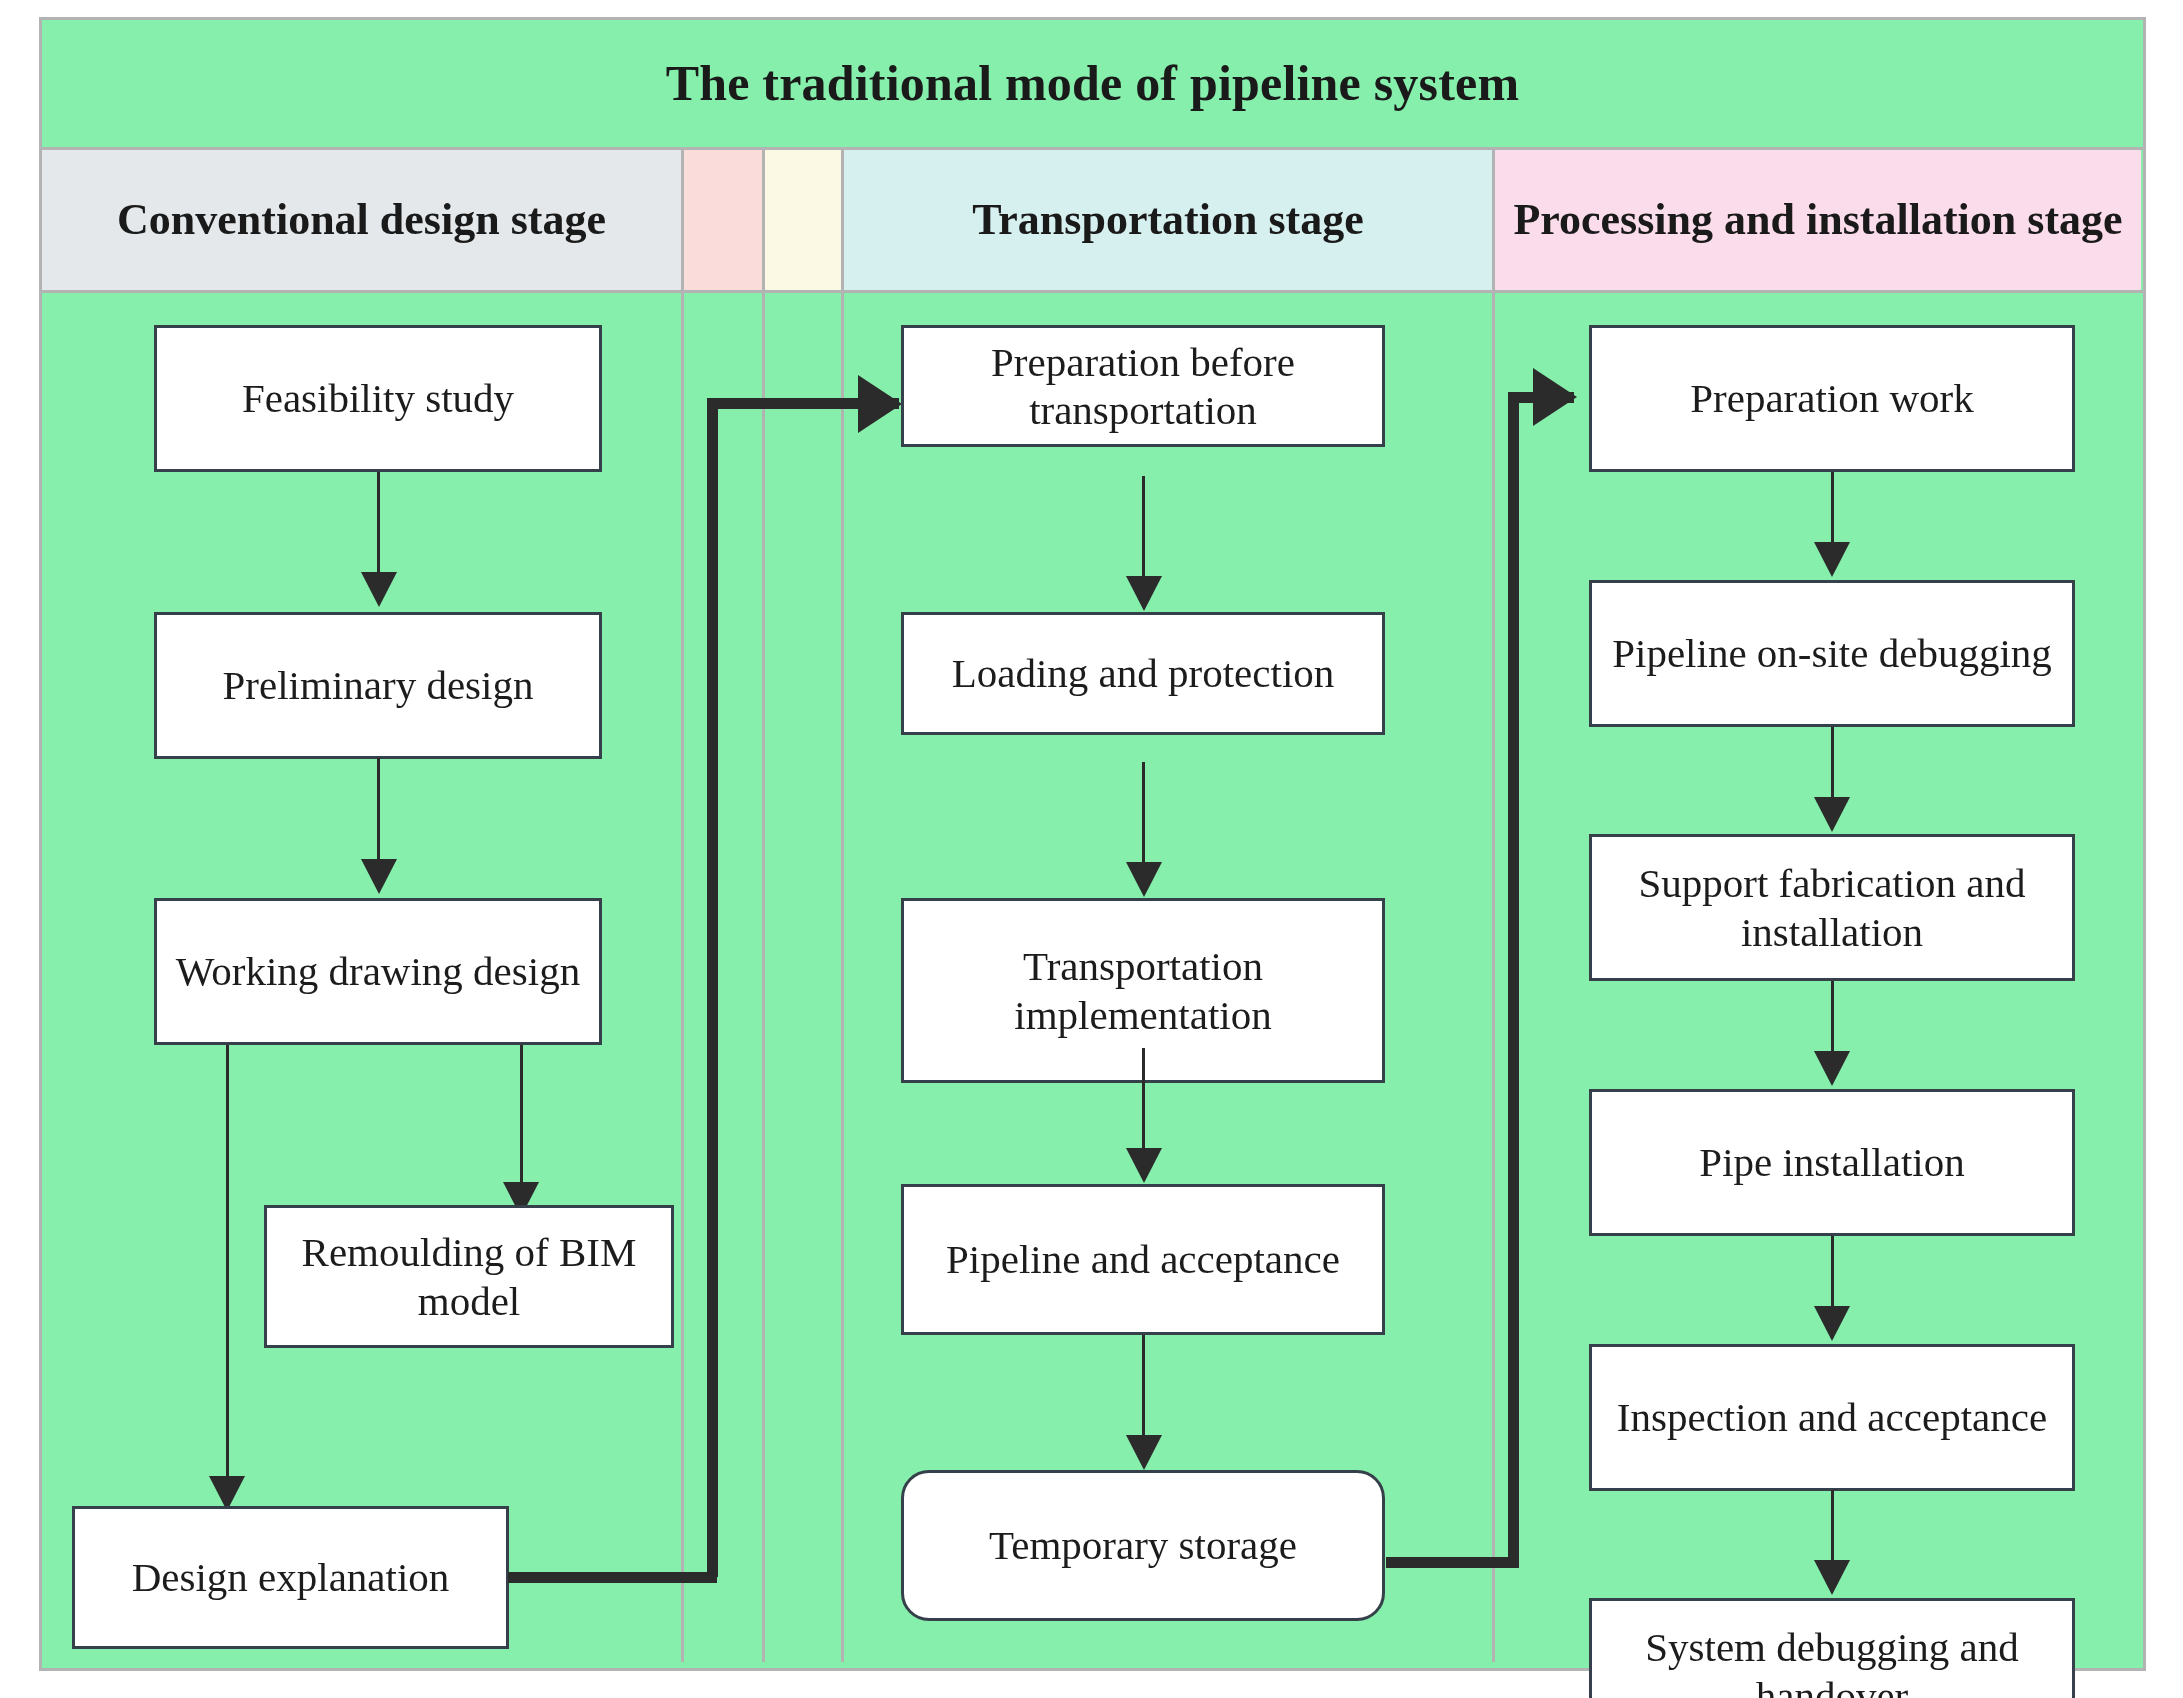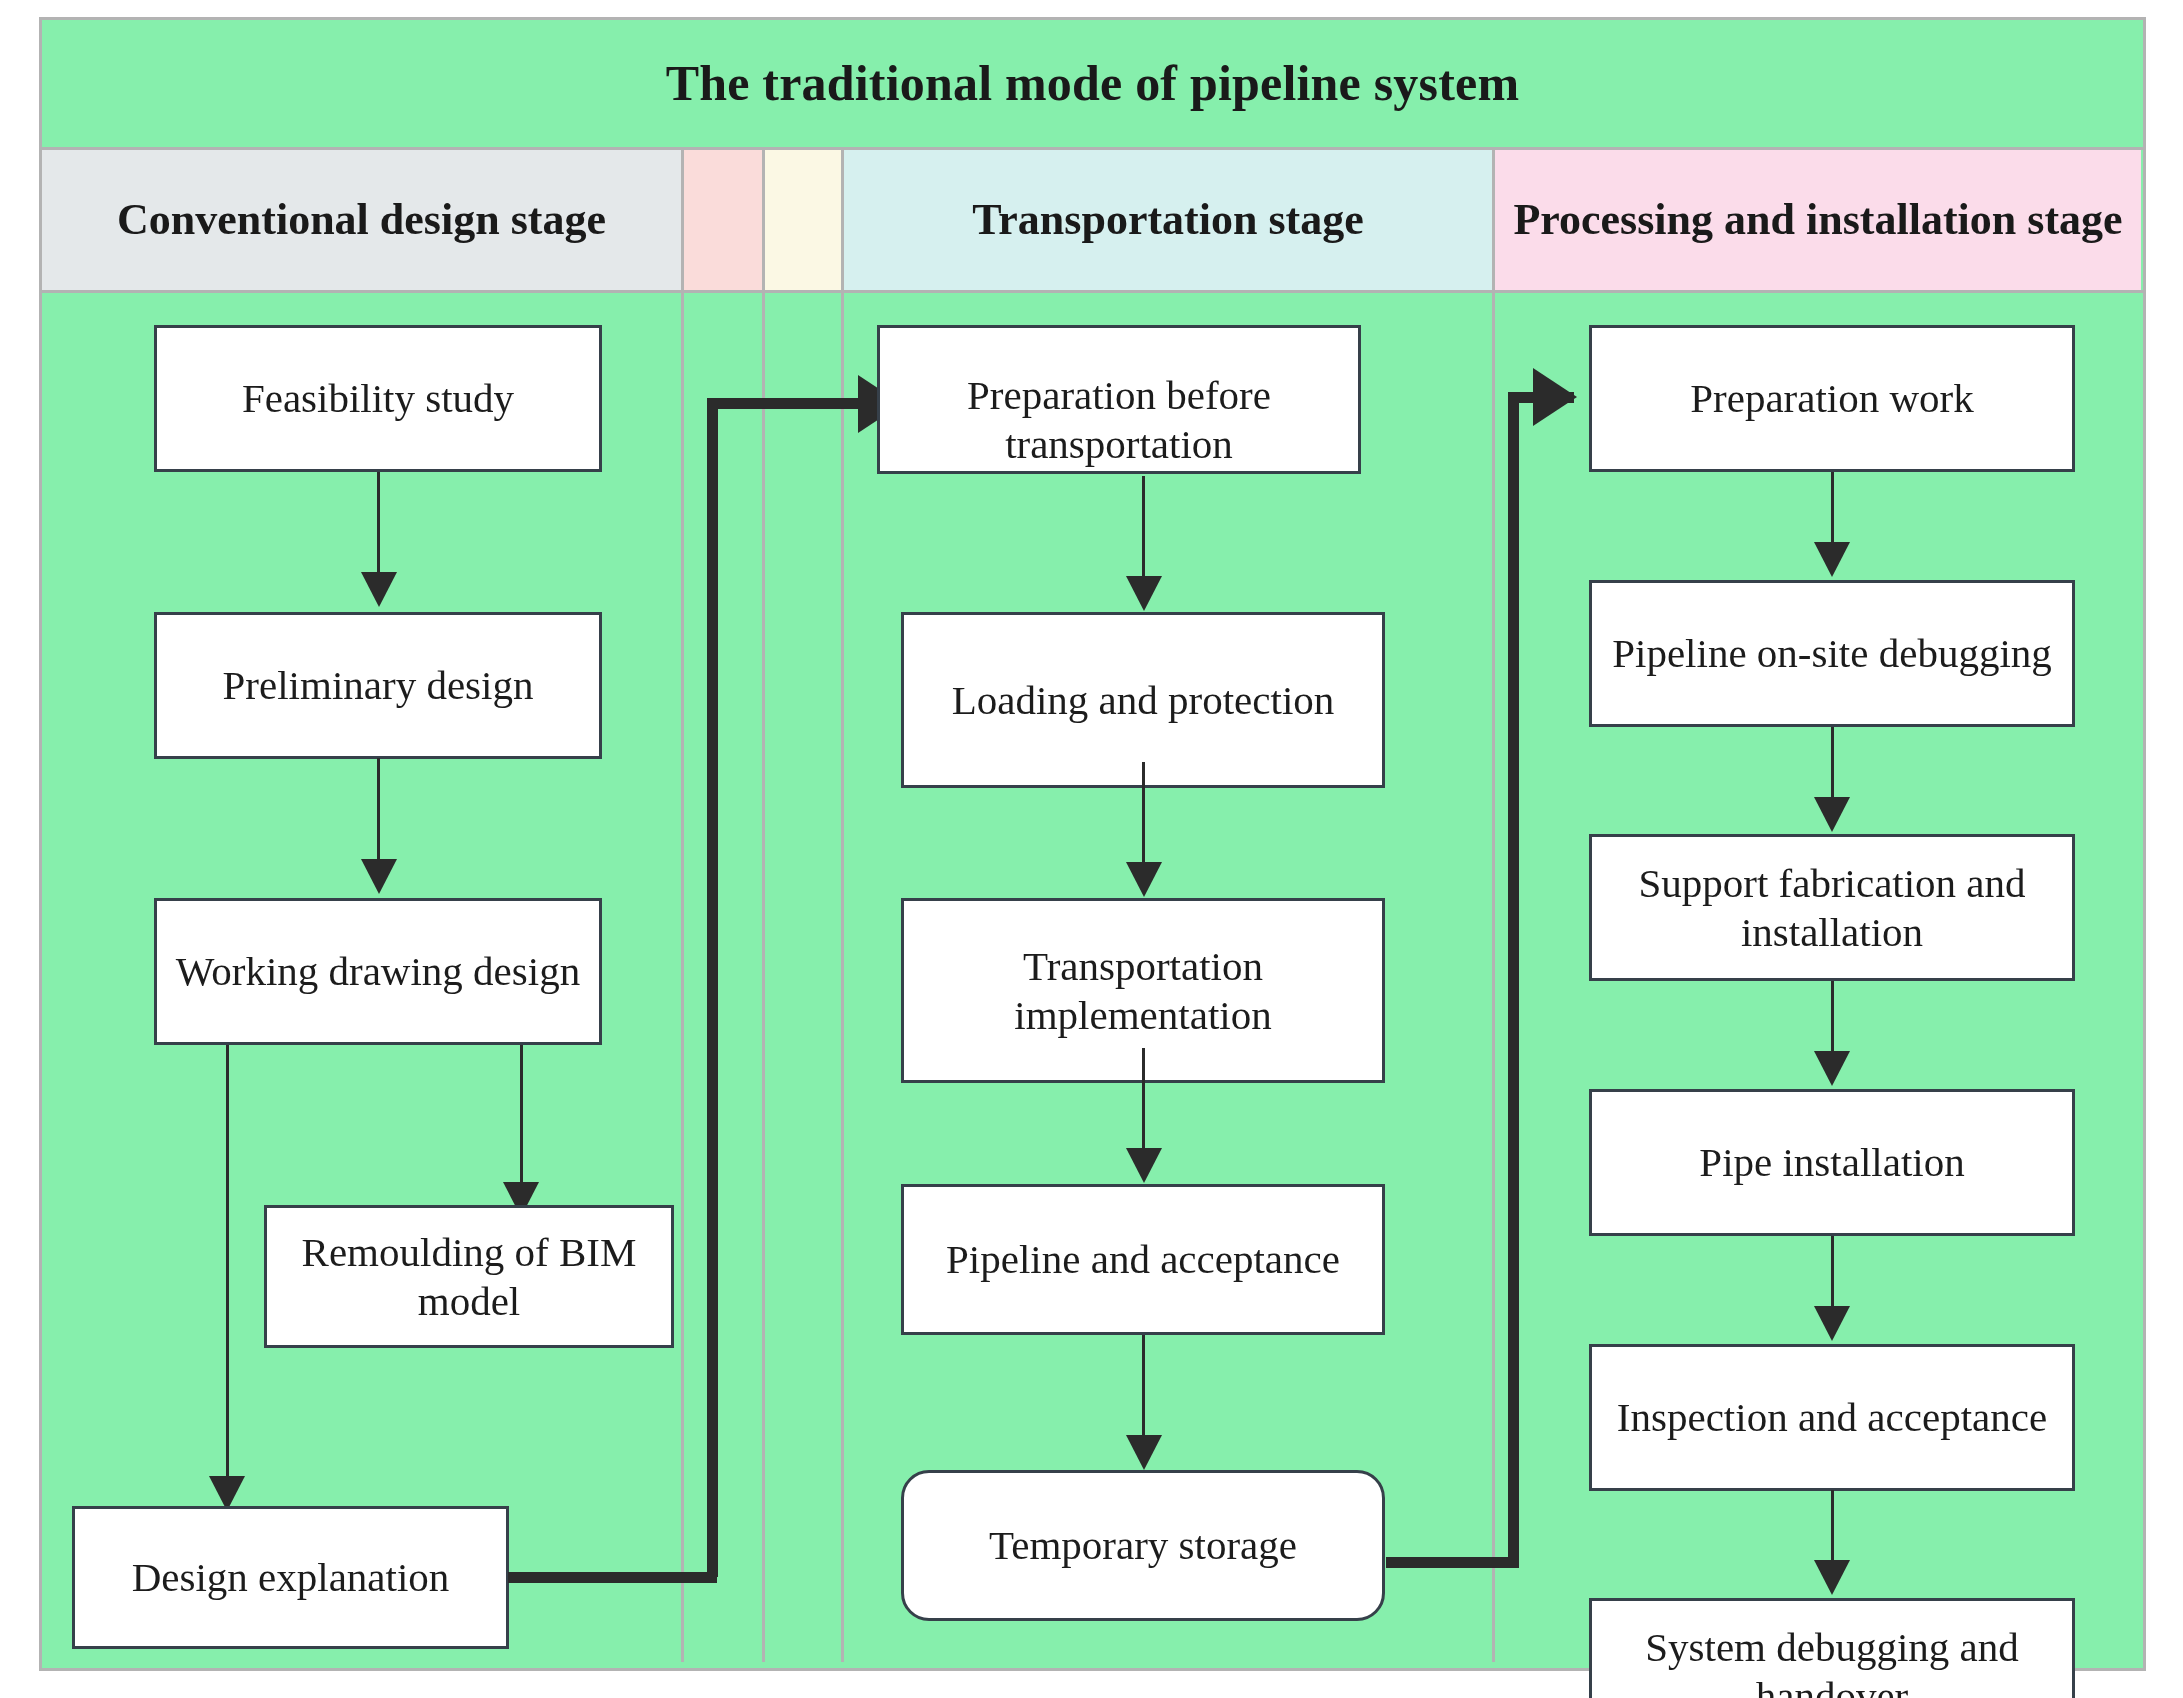--- a/index.html
+++ b/index.html
@@ -124,28 +124,28 @@
 
   <div class="node" style="left:72px;top:1506px;width:437px;height:143px;">
     <span>Design explanation</span>
   </div>
 
   <div class="tline-h" style="left:508px;top:1572px;width:209px;"></div>
   <div class="tline-v" style="left:707px;top:398px;height:1179px;"></div>
   <div class="tline-h" style="left:707px;top:398px;width:192px;"></div>
   <div class="arrow-right" style="left:858px;top:375px;"></div>
 
-  <div class="node" style="left:877px;top:325px;width:484px;height:149px;align-items:flex-end;">
+  <div class="node" style="left:901px;top:325px;width:484px;height:122px;">
     <span>Preparation before transportation</span>
   </div>
 
   <div class="vline" style="left:1142px;top:476px;height:105px;"></div>
   <div class="arrow-down" style="left:1126px;top:576px;"></div>
 
-  <div class="node" style="left:901px;top:612px;width:484px;height:176px;">
+  <div class="node" style="left:901px;top:612px;width:484px;height:123px;">
     <span>Loading and protection</span>
   </div>
 
   <div class="vline" style="left:1142px;top:762px;height:105px;"></div>
   <div class="arrow-down" style="left:1126px;top:862px;"></div>
 
   <div class="node" style="left:901px;top:898px;width:484px;height:185px;">
     <span>Transportation implementation</span>
   </div>
 

